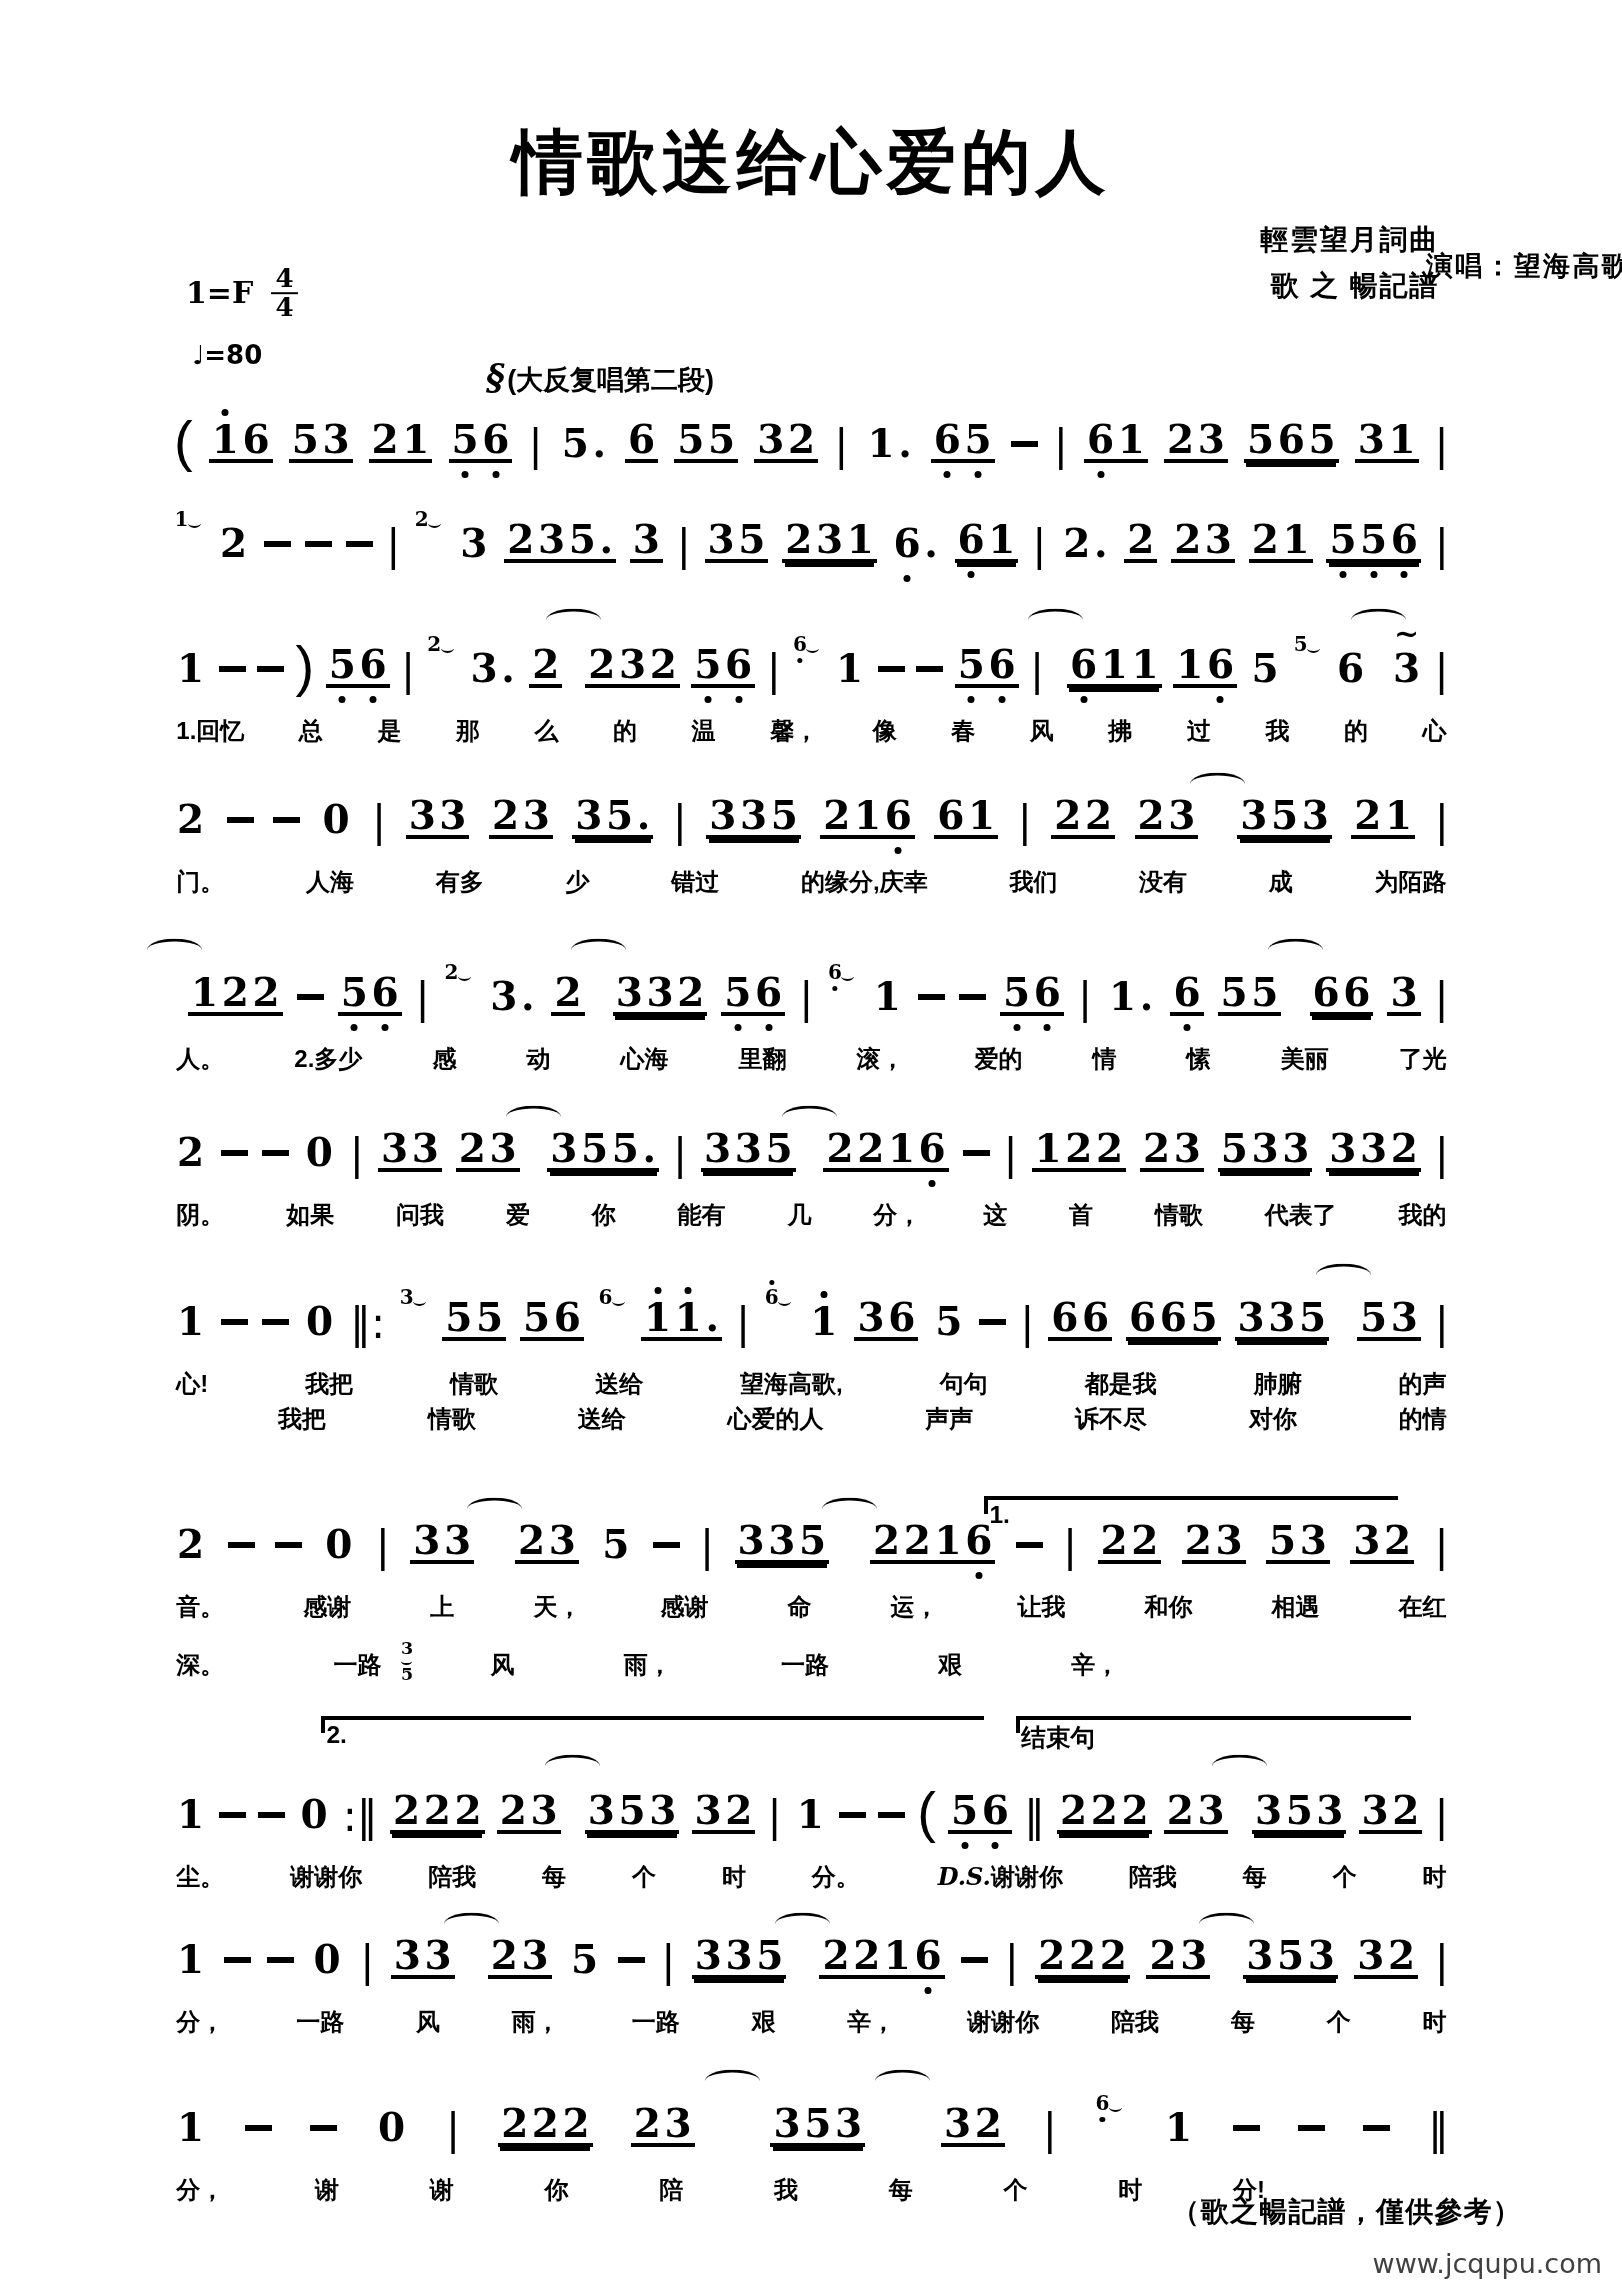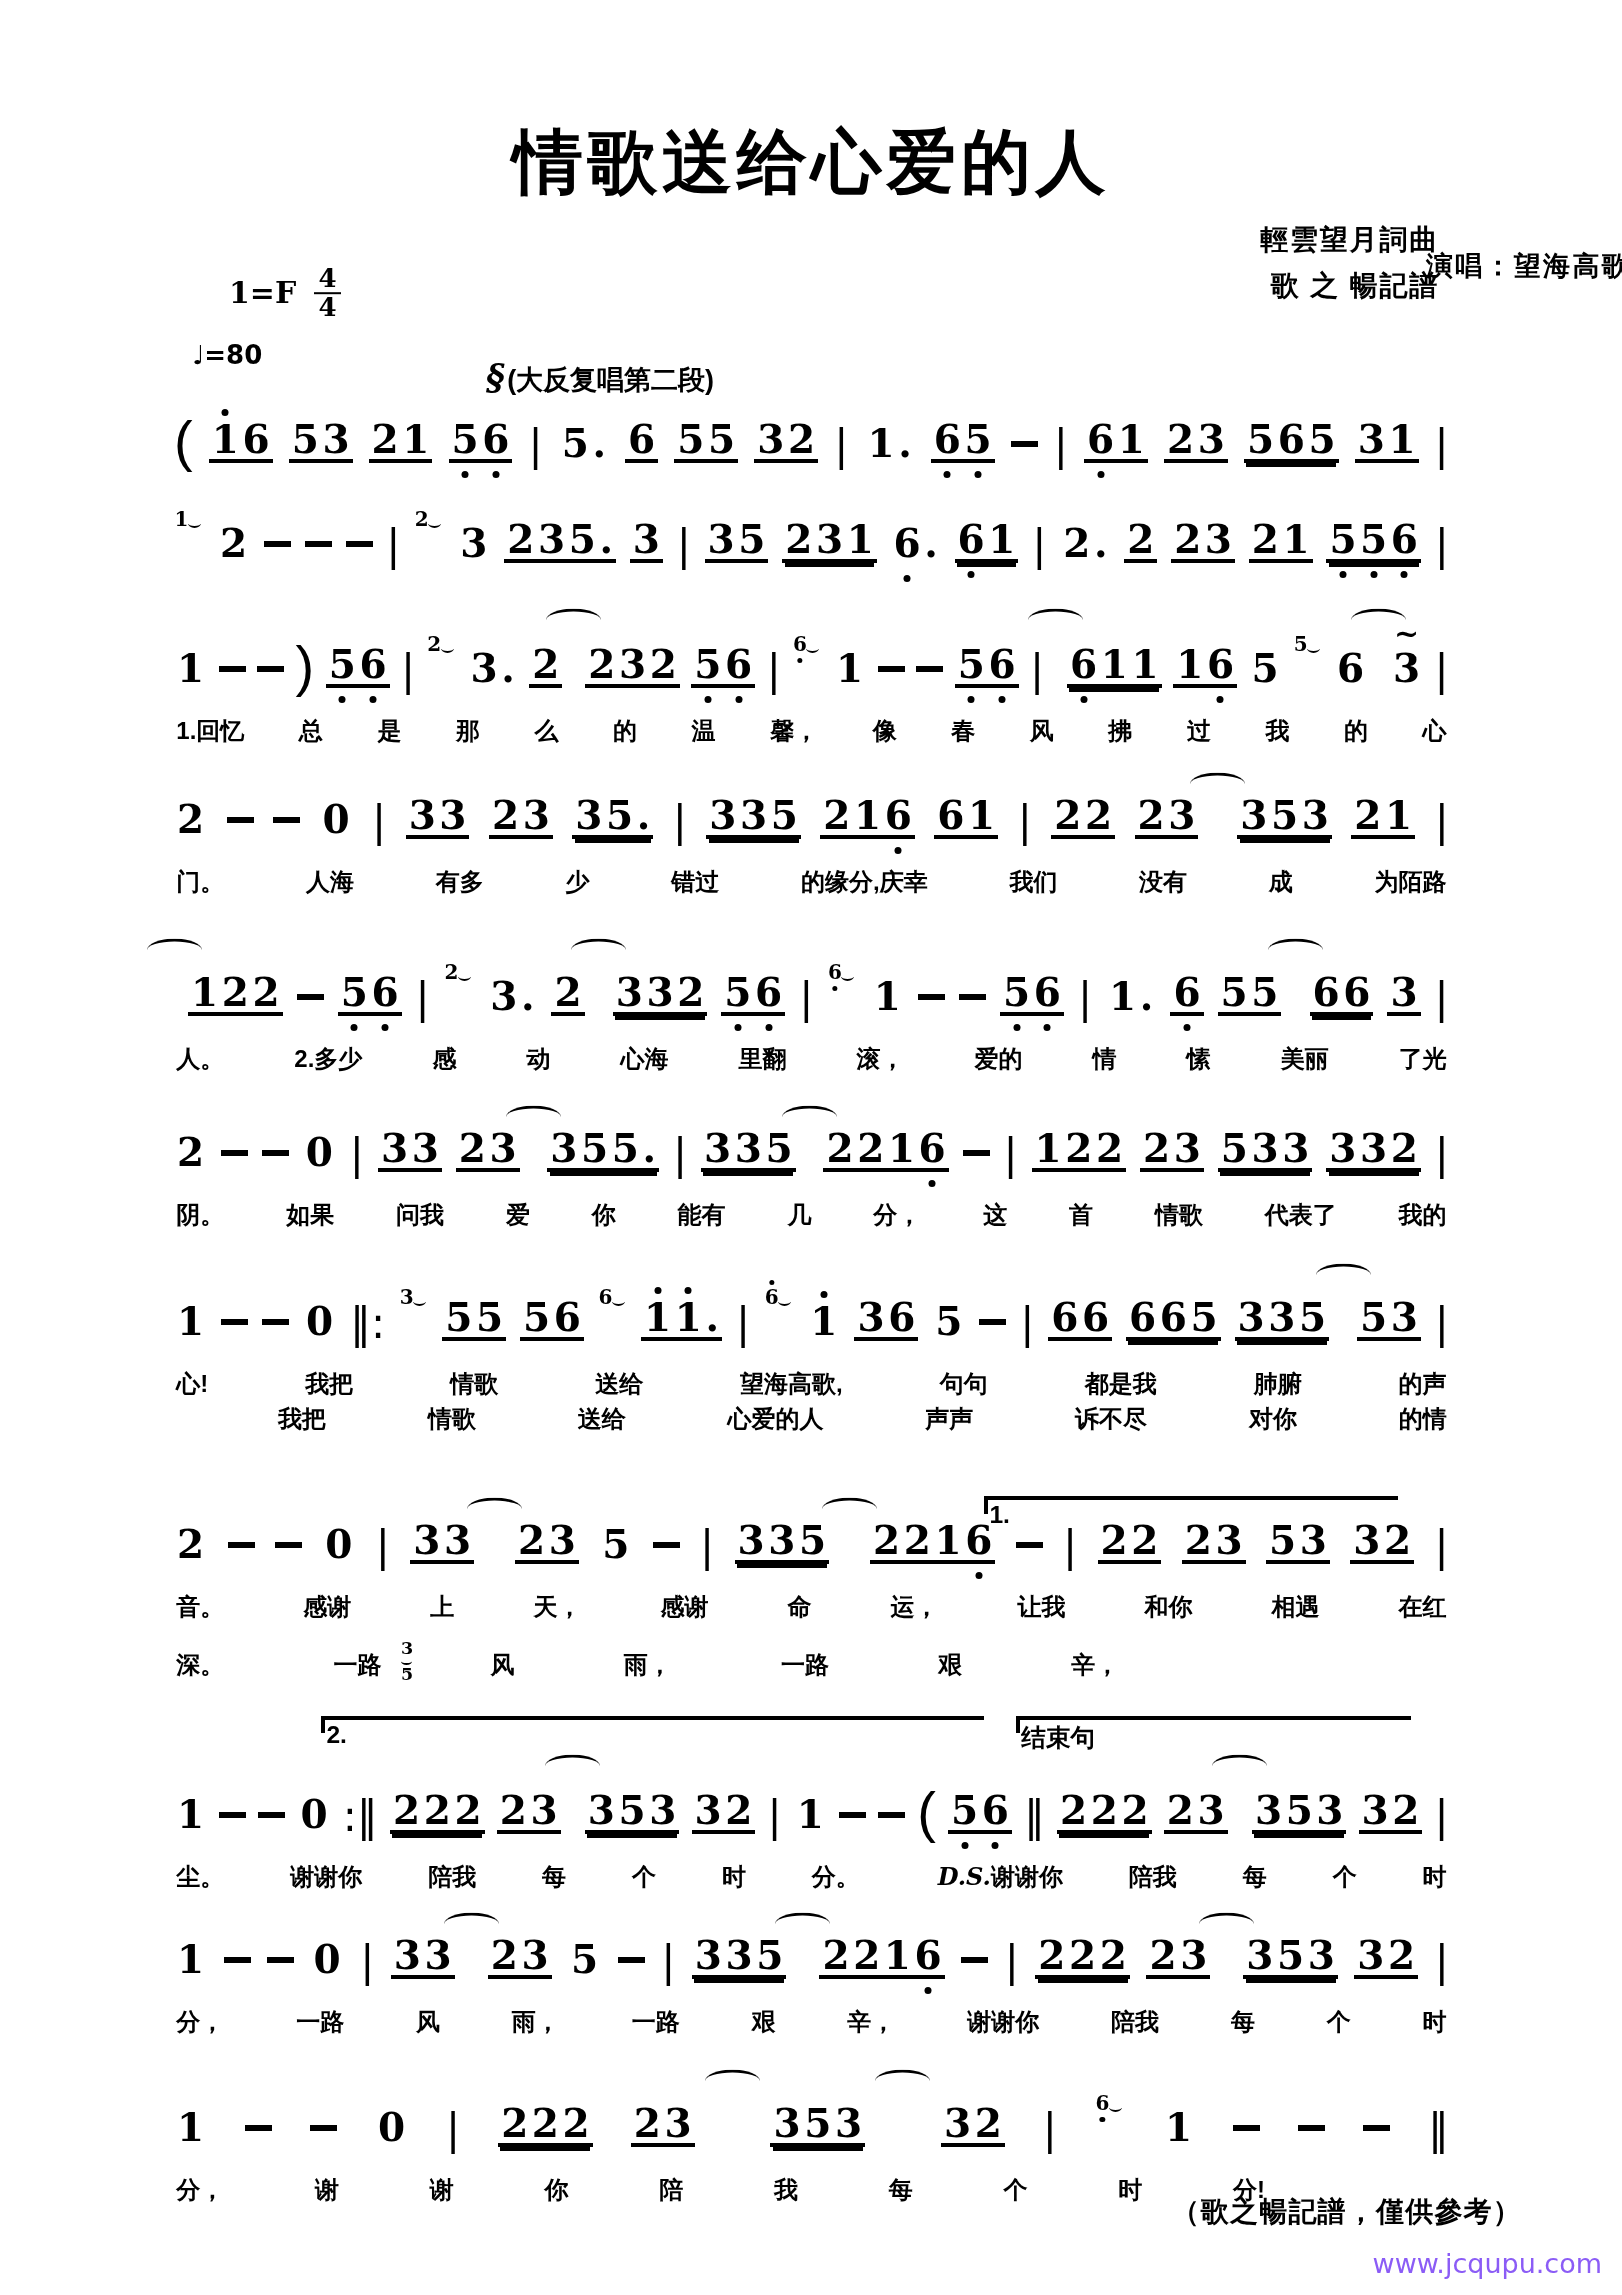--- a/index.html
+++ b/index.html
@@ -15,21 +15,21 @@
   }
   .performer{
     position:absolute;top:248px;left:8px;width:100%;text-align:right;
     font-size:27px;font-weight:600;letter-spacing:2.3px;
   }
   .credits{
     position:absolute;top:217px;right:184px;text-align:right;
     font-size:28px;font-weight:800;line-height:1.65;letter-spacing:1.8px;
   }
   .keyrow{position:absolute;left:186px;top:264px;display:flex;align-items:center;
-    font-size:30px;font-weight:700;font-family:"DejaVu Serif",serif;margin-left:43px;}
+    font-size:30px;font-weight:700;font-family:"DejaVu Serif",serif;}
   .timesig{display:inline-flex;flex-direction:column;align-items:center;
     font-size:26px;font-weight:700;line-height:1.05;margin-left:17.5px;transform:translateY(1.2px);}
   .timesig .tsn{padding:0 4.7px;}
   .timesig .tsn:first-child{border-bottom:2.9px solid #000;}
   .temporow{position:absolute;left:192px;top:340px;font-size:26px;font-weight:700;
     font-family:"DejaVu Sans",sans-serif;}
   .segnorow{position:absolute;left:486px;top:355px;font-size:27px;font-weight:700;}
   .segno-s{font-size:36px;font-style:italic;font-weight:900;margin-right:2.3px;
     font-family:"DejaVu Serif",serif;}
   
@@ -71,21 +71,21 @@
   .l2grace{position:absolute;left:227px;top:146px;font-size:17.5px;font-weight:700;
     display:flex;flex-direction:column;align-items:center;line-height:1.0;
     font-family:"DejaVu Serif",serif;}
   .l2grace .gtie{width:10.5px;height:5.3px;}
   
   .bracket{position:absolute;border-top:4.1px solid #000;height:20px;}
   .bracket::before{content:"";position:absolute;left:0;top:-4.1px;width:4.1px;height:17.5px;background:#000;}
   .bracket-label{position:absolute;left:5.8px;top:1.2px;font-size:24.6px;font-weight:700;}
   
   .footer-note{position:absolute;top:2193px;right:101px;font-size:28px;font-weight:800;letter-spacing:1.2px;}
-  .watermark{position:absolute;top:2248px;right:21px;font-size:27px;color:#8b5cf6;
+  .watermark{position:absolute;top:2248px;right:21px;font-size:27px;color:#404040;
     font-family:"DejaVu Sans",sans-serif;}
 </style>
 </head>
 <body>
 
 <div class="title">情歌送给心爱的人</div>
 <div class="performer">演唱：望海高歌</div>
 <div class="credits">
   <div>輕雲望月詞曲</div>
   <div>歌 之 暢記譜</div>

